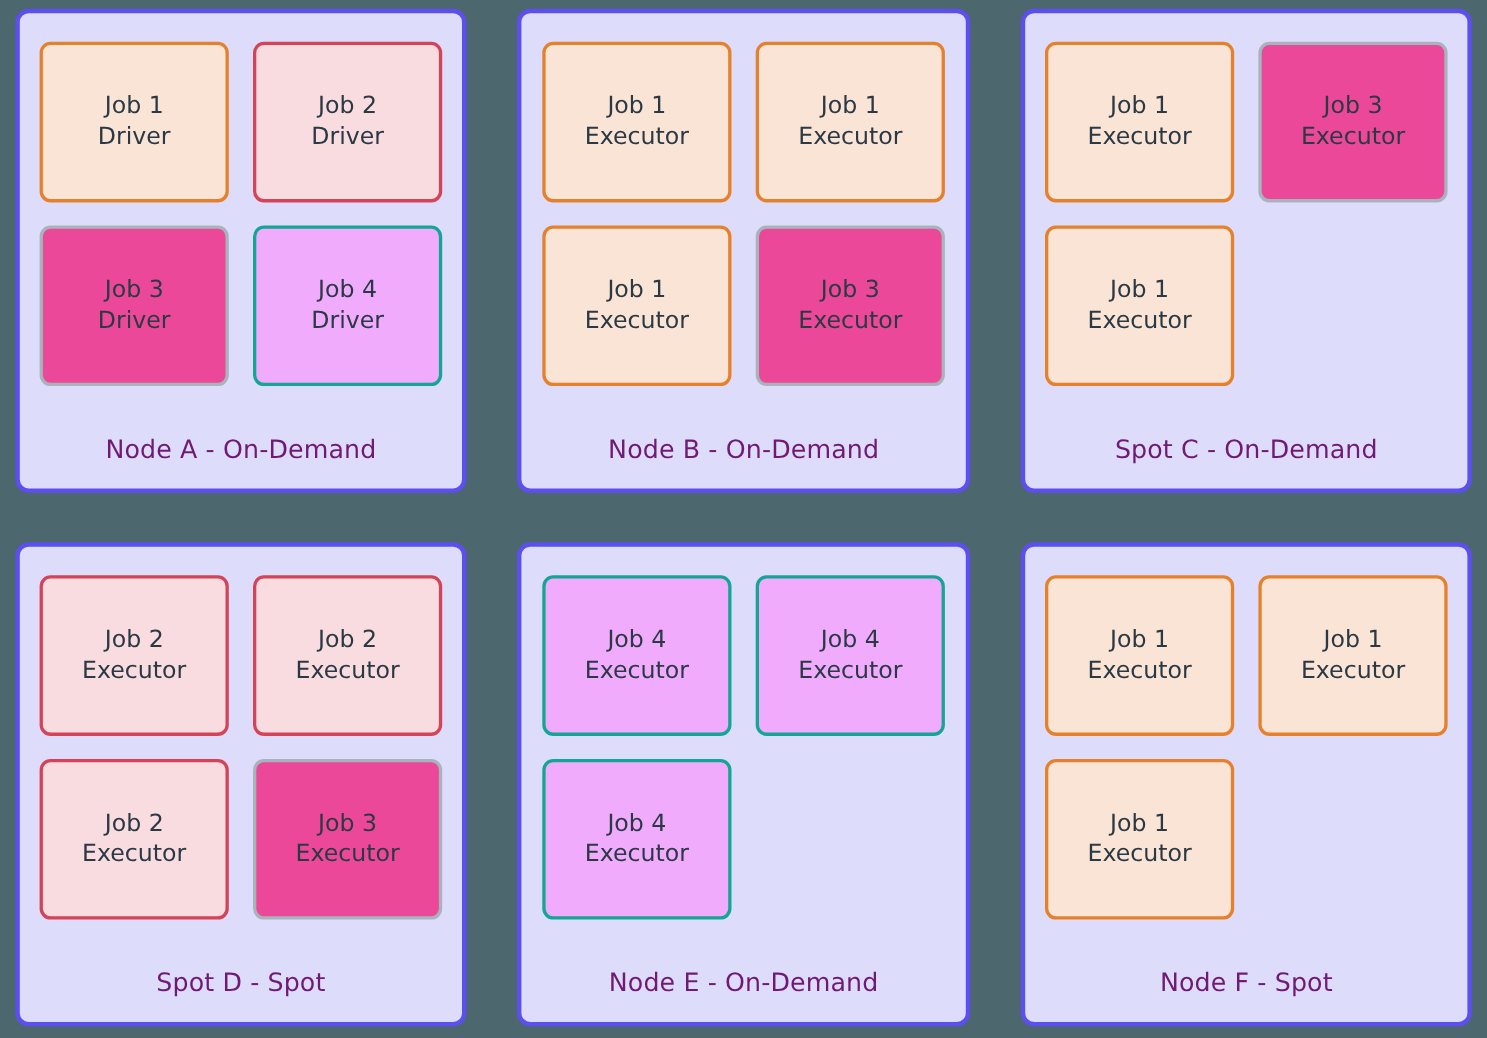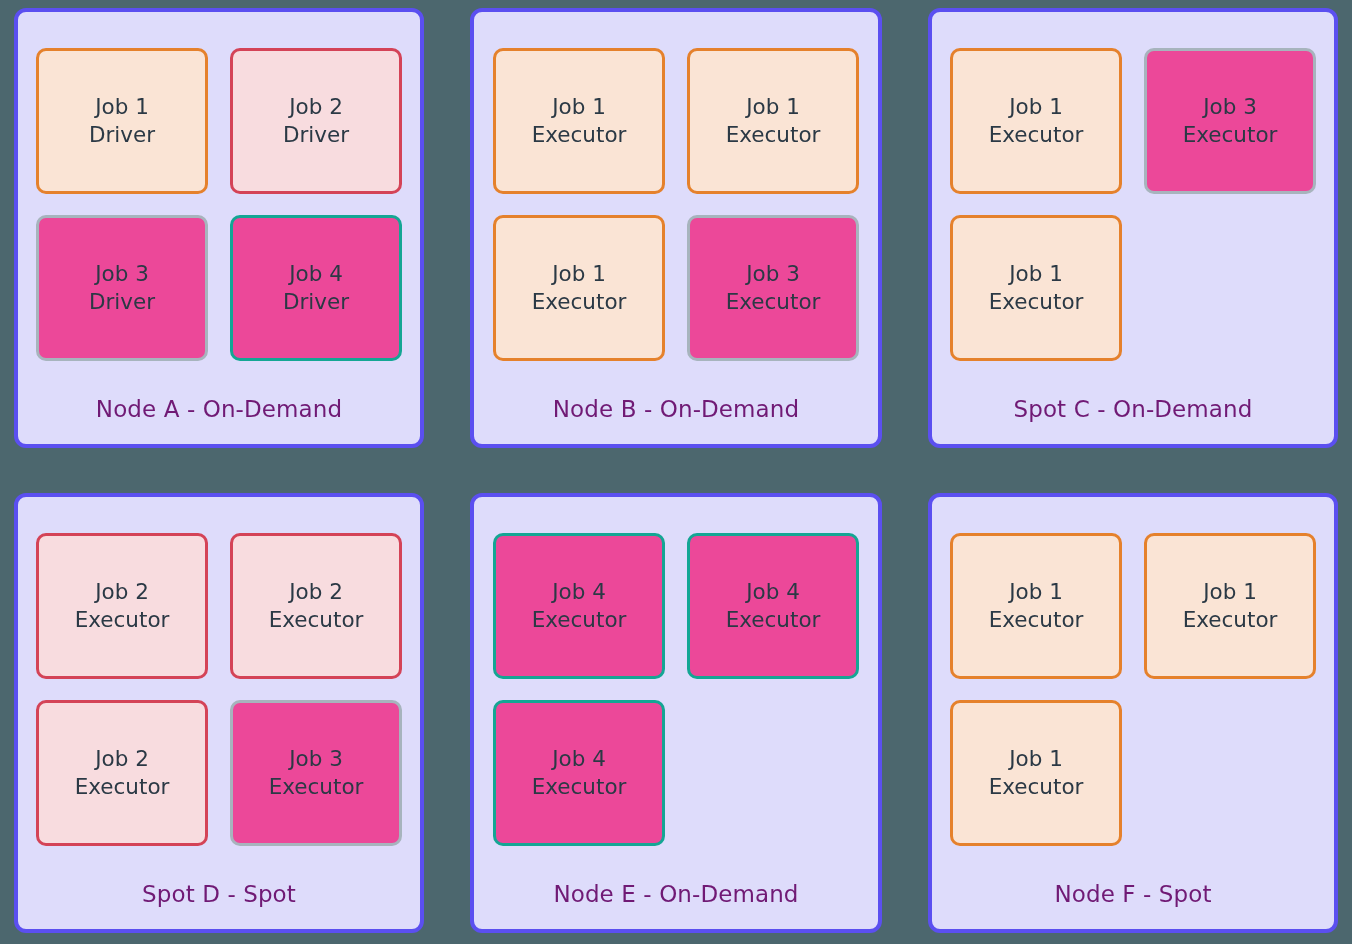--- a/index.html
+++ b/index.html
@@ -25,21 +25,21 @@
   }
 
   .node-panel {
     background: #dedcfb;
     border: 4px solid #5b4ff0;
     border-radius: 12px;
     box-sizing: border-box;
     display: flex;
     flex-direction: column;
     align-items: center;
-    padding: 36px 22px 0 22px;
+    padding: 26px 22px 0 22px;
     position: relative;
   }
 
   .slot-grid {
     display: grid;
     grid-template-columns: 172px 172px;
     grid-template-rows: 146px 146px;
     column-gap: 22px;
     row-gap: 21px;
     width: 366px;
@@ -66,21 +66,21 @@
 
   .job-empty {
     border: none;
     background: transparent;
   }
 
   
   .job-1 { background: #fae4d5; border-color: #e5812c; }
   .job-2 { background: #f8dcdf; border-color: #d44357; }
   .job-3 { background: #ec4899; border-color: #a7b4bd; }
-  .job-4 { background: #ec4899; border-color: #14a694; }
+  .job-4 { background: #f0abfc; border-color: #14a694; }
 
   .node-label {
     margin-top: auto;
     margin-bottom: 22px;
     padding-top: 18px;
     font-size: 23px;
     color: #701a75;
     white-space: nowrap;
     letter-spacing: 0.1px;
   }

